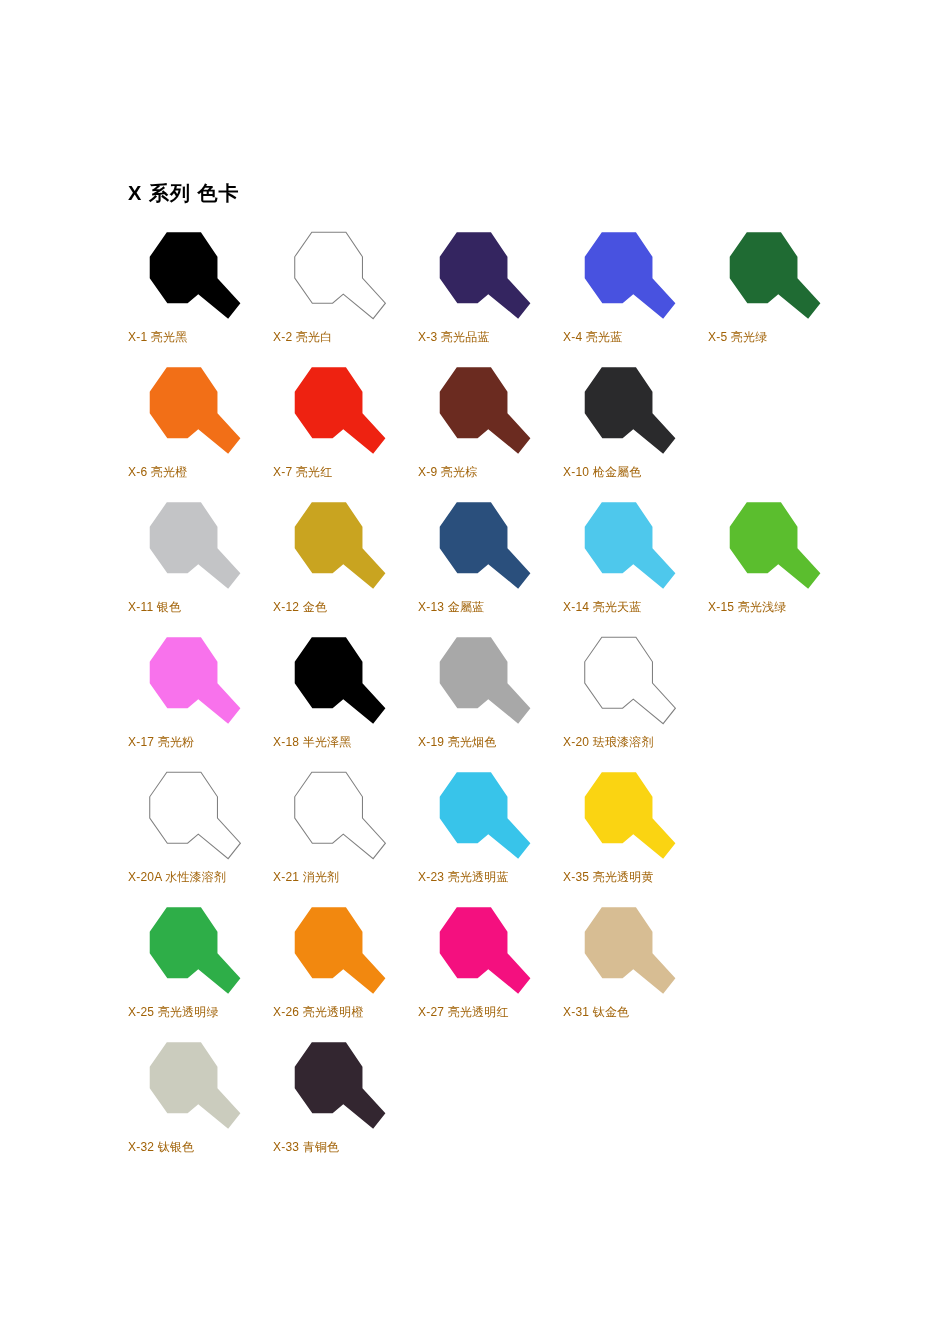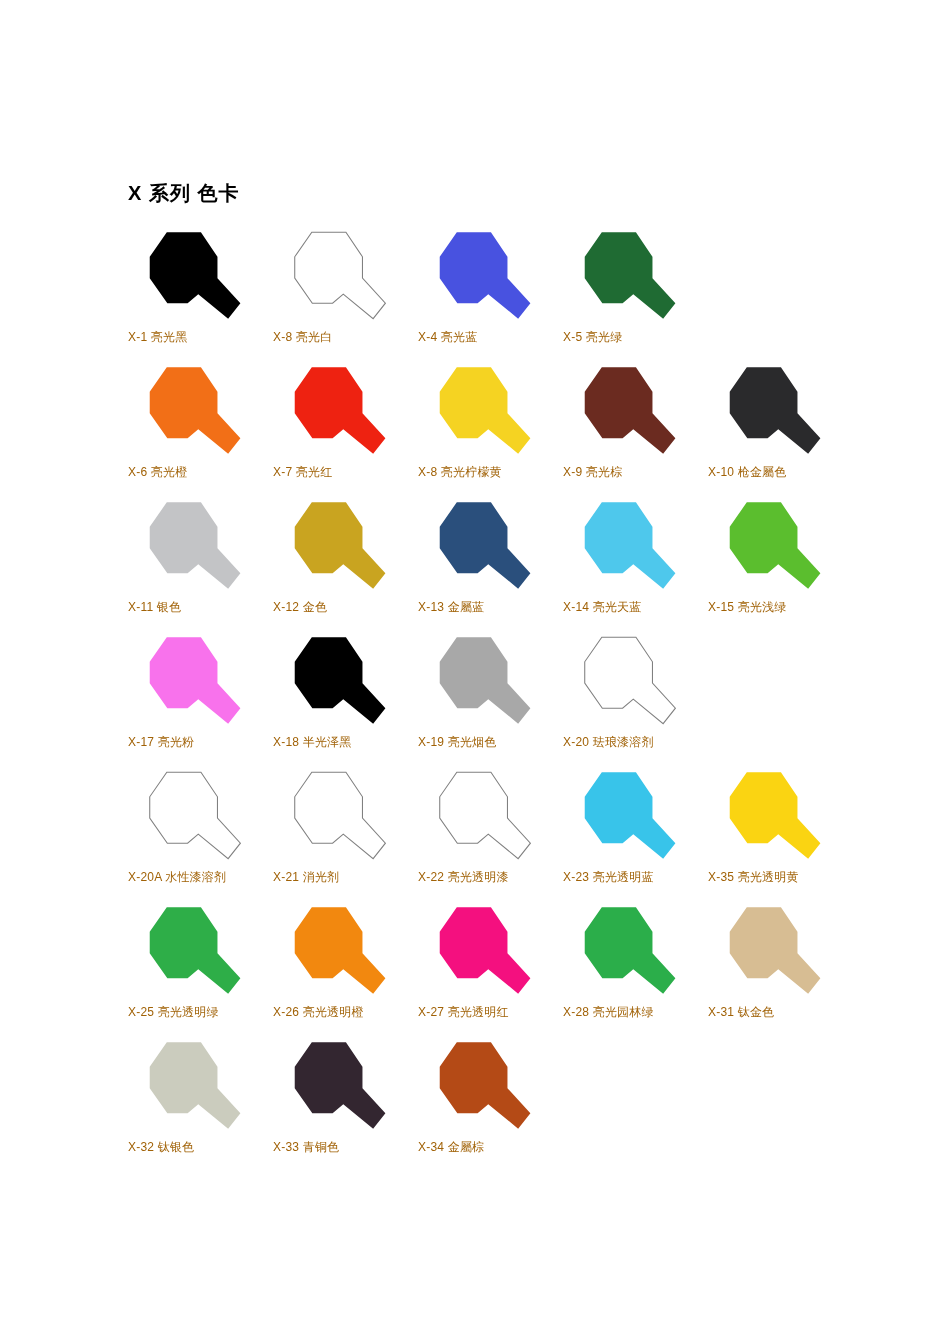--- a/index.html
+++ b/index.html
@@ -94,21 +94,29 @@
             </svg>
           </div>
           <div class="swatch-label">X-1  亮光黑</div>
         </div>
         <div class="swatch-cell">
           <div class="bottle-wrap">
             <svg class="bottle-svg" viewBox="0 0 112 90">
               <path d="M 30.5 4 L 62.5 4 L 78 27 L 78 47 L 99.5 70.5 L 88 85 L 60 62 L 50 70.5 L 31 70.5 L 14.5 47 L 14.5 27 Z" fill="#ffffff" stroke="#808080" stroke-width="1" stroke-linejoin="miter"></path>
             </svg>
           </div>
-          <div class="swatch-label">X-8  亮光白</div>
+          <div class="swatch-label">X-2  亮光白</div>
+        </div>
+        <div class="swatch-cell">
+          <div class="bottle-wrap">
+            <svg class="bottle-svg" viewBox="0 0 112 90">
+              <path d="M 30.5 4 L 62.5 4 L 78 27 L 78 47 L 99.5 70.5 L 88 85 L 60 62 L 50 70.5 L 31 70.5 L 14.5 47 L 14.5 27 Z" fill="#342560" stroke="none"></path>
+            </svg>
+          </div>
+          <div class="swatch-label">X-3  亮光品蓝</div>
         </div>
         <div class="swatch-cell">
           <div class="bottle-wrap">
             <svg class="bottle-svg" viewBox="0 0 112 90">
               <path d="M 30.5 4 L 62.5 4 L 78 27 L 78 47 L 99.5 70.5 L 88 85 L 60 62 L 50 70.5 L 31 70.5 L 14.5 47 L 14.5 27 Z" fill="#4852e0" stroke="none"></path>
             </svg>
           </div>
           <div class="swatch-label">X-4  亮光蓝</div>
         </div>
         <div class="swatch-cell">
@@ -133,28 +141,20 @@
           <div class="bottle-wrap">
             <svg class="bottle-svg" viewBox="0 0 112 90">
               <path d="M 30.5 4 L 62.5 4 L 78 27 L 78 47 L 99.5 70.5 L 88 85 L 60 62 L 50 70.5 L 31 70.5 L 14.5 47 L 14.5 27 Z" fill="#ee2211" stroke="none"></path>
             </svg>
           </div>
           <div class="swatch-label">X-7  亮光红</div>
         </div>
         <div class="swatch-cell">
           <div class="bottle-wrap">
             <svg class="bottle-svg" viewBox="0 0 112 90">
-              <path d="M 30.5 4 L 62.5 4 L 78 27 L 78 47 L 99.5 70.5 L 88 85 L 60 62 L 50 70.5 L 31 70.5 L 14.5 47 L 14.5 27 Z" fill="#f5d322" stroke="none"></path>
-            </svg>
-          </div>
-          <div class="swatch-label">X-8  亮光柠檬黄</div>
-        </div>
-        <div class="swatch-cell">
-          <div class="bottle-wrap">
-            <svg class="bottle-svg" viewBox="0 0 112 90">
               <path d="M 30.5 4 L 62.5 4 L 78 27 L 78 47 L 99.5 70.5 L 88 85 L 60 62 L 50 70.5 L 31 70.5 L 14.5 47 L 14.5 27 Z" fill="#6b2b20" stroke="none"></path>
             </svg>
           </div>
           <div class="swatch-label">X-9  亮光棕</div>
         </div>
         <div class="swatch-cell">
           <div class="bottle-wrap">
             <svg class="bottle-svg" viewBox="0 0 112 90">
               <path d="M 30.5 4 L 62.5 4 L 78 27 L 78 47 L 99.5 70.5 L 88 85 L 60 62 L 50 70.5 L 31 70.5 L 14.5 47 L 14.5 27 Z" fill="#2a2a2c" stroke="none"></path>
             </svg>
@@ -251,28 +251,20 @@
           <div class="bottle-wrap">
             <svg class="bottle-svg" viewBox="0 0 112 90">
               <path d="M 30.5 4 L 62.5 4 L 78 27 L 78 47 L 99.5 70.5 L 88 85 L 60 62 L 50 70.5 L 31 70.5 L 14.5 47 L 14.5 27 Z" fill="#ffffff" stroke="#808080" stroke-width="1" stroke-linejoin="miter"></path>
             </svg>
           </div>
           <div class="swatch-label">X-21  消光剂</div>
         </div>
         <div class="swatch-cell">
           <div class="bottle-wrap">
             <svg class="bottle-svg" viewBox="0 0 112 90">
-              <path d="M 30.5 4 L 62.5 4 L 78 27 L 78 47 L 99.5 70.5 L 88 85 L 60 62 L 50 70.5 L 31 70.5 L 14.5 47 L 14.5 27 Z" fill="#ffffff" stroke="#808080" stroke-width="1" stroke-linejoin="miter"></path>
-            </svg>
-          </div>
-          <div class="swatch-label">X-22  亮光透明漆</div>
-        </div>
-        <div class="swatch-cell">
-          <div class="bottle-wrap">
-            <svg class="bottle-svg" viewBox="0 0 112 90">
               <path d="M 30.5 4 L 62.5 4 L 78 27 L 78 47 L 99.5 70.5 L 88 85 L 60 62 L 50 70.5 L 31 70.5 L 14.5 47 L 14.5 27 Z" fill="#38c4ea" stroke="none"></path>
             </svg>
           </div>
           <div class="swatch-label">X-23  亮光透明蓝</div>
         </div>
         <div class="swatch-cell">
           <div class="bottle-wrap">
             <svg class="bottle-svg" viewBox="0 0 112 90">
               <path d="M 30.5 4 L 62.5 4 L 78 27 L 78 47 L 99.5 70.5 L 88 85 L 60 62 L 50 70.5 L 31 70.5 L 14.5 47 L 14.5 27 Z" fill="#fad412" stroke="none"></path>
             </svg>
@@ -301,28 +293,20 @@
           <div class="bottle-wrap">
             <svg class="bottle-svg" viewBox="0 0 112 90">
               <path d="M 30.5 4 L 62.5 4 L 78 27 L 78 47 L 99.5 70.5 L 88 85 L 60 62 L 50 70.5 L 31 70.5 L 14.5 47 L 14.5 27 Z" fill="#f4107f" stroke="none"></path>
             </svg>
           </div>
           <div class="swatch-label">X-27  亮光透明红</div>
         </div>
         <div class="swatch-cell">
           <div class="bottle-wrap">
             <svg class="bottle-svg" viewBox="0 0 112 90">
-              <path d="M 30.5 4 L 62.5 4 L 78 27 L 78 47 L 99.5 70.5 L 88 85 L 60 62 L 50 70.5 L 31 70.5 L 14.5 47 L 14.5 27 Z" fill="#2bae4a" stroke="none"></path>
-            </svg>
-          </div>
-          <div class="swatch-label">X-28  亮光园林绿</div>
-        </div>
-        <div class="swatch-cell">
-          <div class="bottle-wrap">
-            <svg class="bottle-svg" viewBox="0 0 112 90">
               <path d="M 30.5 4 L 62.5 4 L 78 27 L 78 47 L 99.5 70.5 L 88 85 L 60 62 L 50 70.5 L 31 70.5 L 14.5 47 L 14.5 27 Z" fill="#d7bd93" stroke="none"></path>
             </svg>
           </div>
           <div class="swatch-label">X-31  钛金色</div>
         </div>
       </div>
       <div class="swatch-row">
         <div class="swatch-cell">
           <div class="bottle-wrap">
             <svg class="bottle-svg" viewBox="0 0 112 90">
@@ -332,24 +316,16 @@
           <div class="swatch-label">X-32  钛银色</div>
         </div>
         <div class="swatch-cell">
           <div class="bottle-wrap">
             <svg class="bottle-svg" viewBox="0 0 112 90">
               <path d="M 30.5 4 L 62.5 4 L 78 27 L 78 47 L 99.5 70.5 L 88 85 L 60 62 L 50 70.5 L 31 70.5 L 14.5 47 L 14.5 27 Z" fill="#332630" stroke="none"></path>
             </svg>
           </div>
           <div class="swatch-label">X-33  青铜色</div>
         </div>
-        <div class="swatch-cell">
-          <div class="bottle-wrap">
-            <svg class="bottle-svg" viewBox="0 0 112 90">
-              <path d="M 30.5 4 L 62.5 4 L 78 27 L 78 47 L 99.5 70.5 L 88 85 L 60 62 L 50 70.5 L 31 70.5 L 14.5 47 L 14.5 27 Z" fill="#b44a16" stroke="none"></path>
-            </svg>
-          </div>
-          <div class="swatch-label">X-34  金屬棕</div>
-        </div>
       </div>
     </div>
 
 </div>
 
 </body></html>

